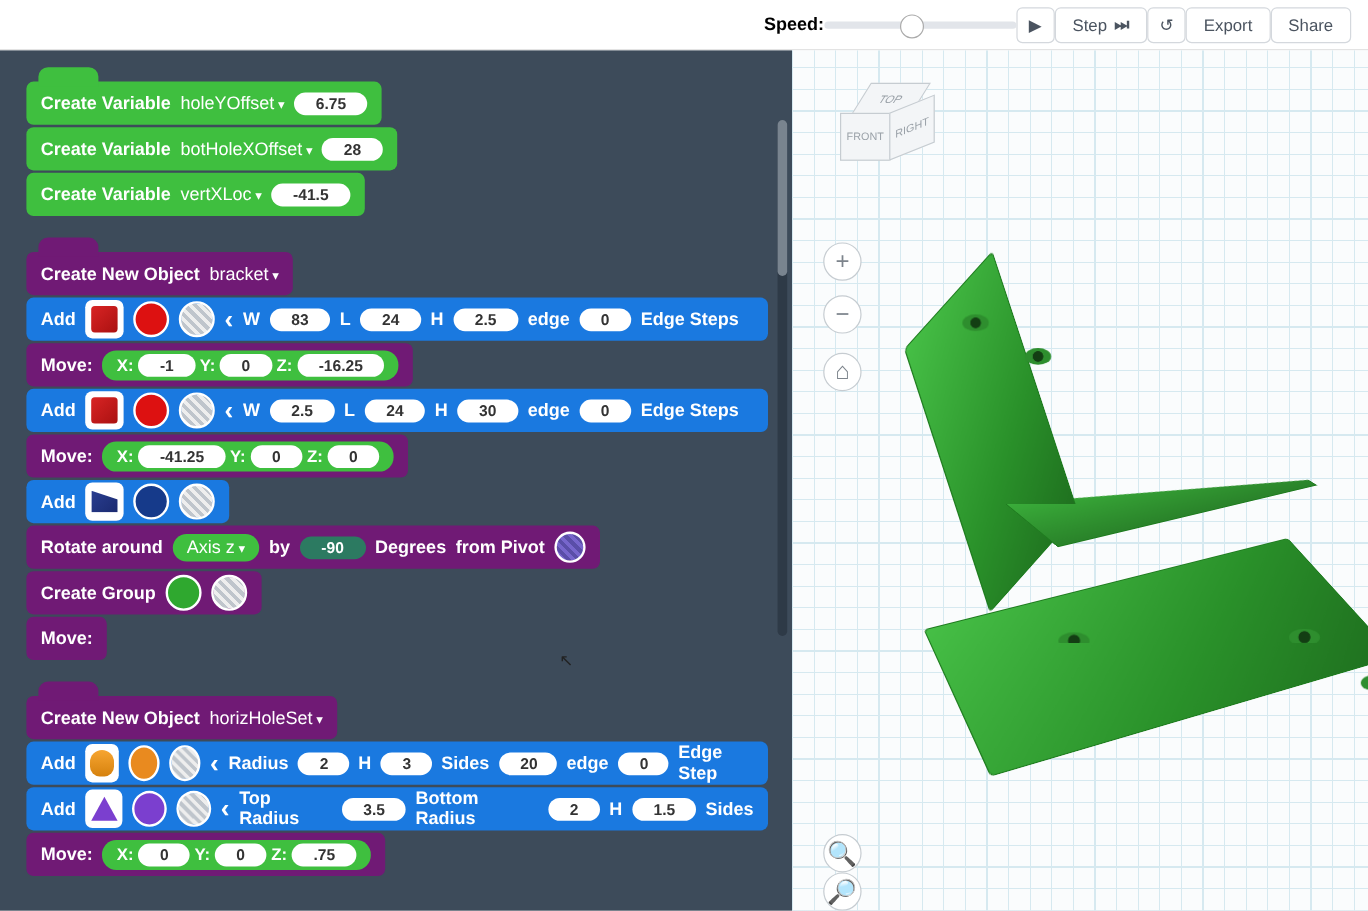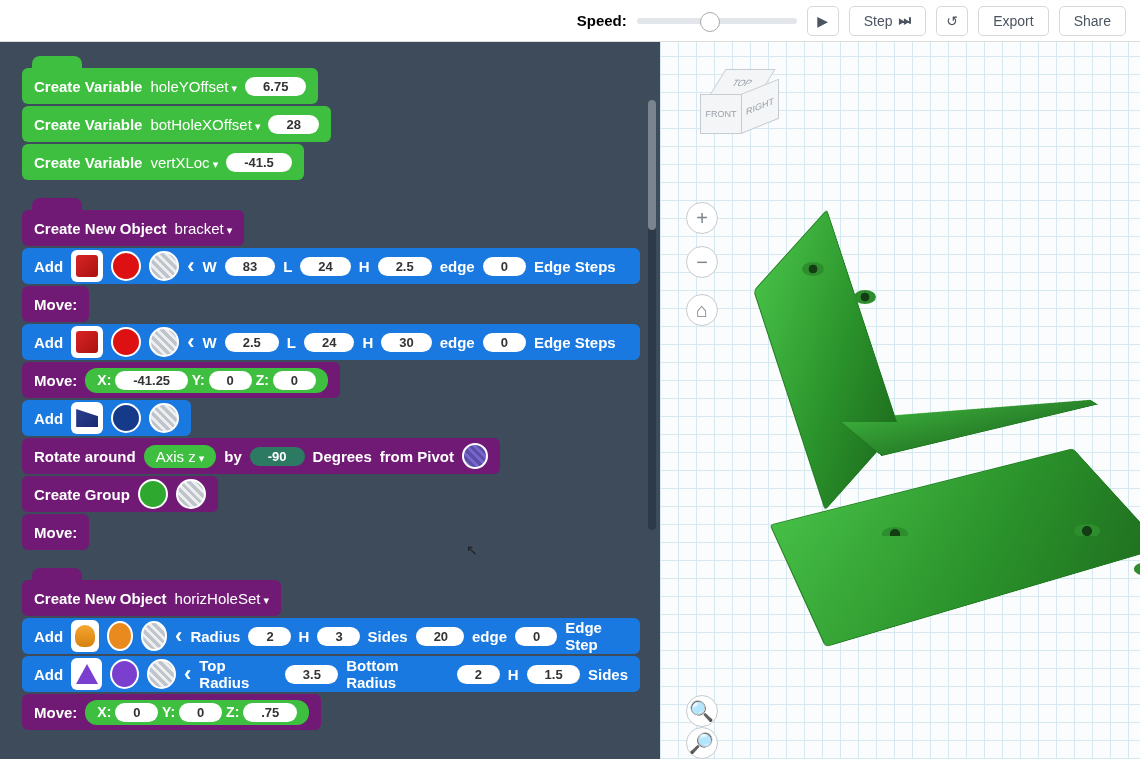--- a/index.html
+++ b/index.html
@@ -1,19 +1,19 @@
 <!DOCTYPE html>
 <html><head>
 <meta charset="utf-8">
 <style>
   * { box-sizing: border-box; margin: 0; padding: 0; font-family: Arial, sans-serif; }
   body { width: 1140px; height: 759px; background: #fff; overflow: hidden; position: relative; }
 
   
-  .topbar { height: 42px; display: flex; align-items: center; gap: 10px; padding: 0 14px; border-bottom: 1px solid #ddd; }
+  .topbar { height: 42px; display: flex; align-items: center; padding: 0 14px; border-bottom: 1px solid #ddd; }
   .spacer { flex: 1; }
   .speed-label { font-weight: bold; font-size: 15px; }
   .slider { width: 160px; height: 6px; background: #e2e5ea; border-radius: 3px; position: relative; }
   .slider::after { content:''; position:absolute; top:-6px; left:63px; width:18px; height:18px; background:#fff; border:1px solid #aaa; border-radius:50%; }
   .tbtn { height: 30px; padding: 0 14px; border:1px solid #d4d8dd; border-radius:5px; background:#fff; font-size:14px; color:#4b5460; display:flex; align-items:center; gap:6px; cursor:pointer; }
   .tbtn.round { width:32px; padding:0; justify-content:center; }
 
   .workspace { display:flex; height: calc(100% - 42px); }
 
   
@@ -139,20 +139,25 @@
         <span>L</span>
           <span class="pill">24</span>
         <span>H</span>
           <span class="pill">2.5</span>
         <span>edge</span>
           <span class="pill">0</span>
         <span>Edge Steps</span>
       </div>
       <div class="block purple">
         <span>Move:</span>
+        <span class="pill-green">
+          <span>X:</span> <span class="pill">-1</span>
+          <span>Y:</span> <span class="pill">0</span>
+          <span>Z:</span> <span class="pill">-16.25</span>
+        </span>
       </div>
       <div class="block blue" style="width:618px;">
         <span>Add</span>
         <span class="chip box">
             <span class="cube"></span>
           </span>
         <span class="swatch red"></span>
         <span class="swatch stripe"></span>
         <span class="chev">‹</span>
         <span>W</span>

